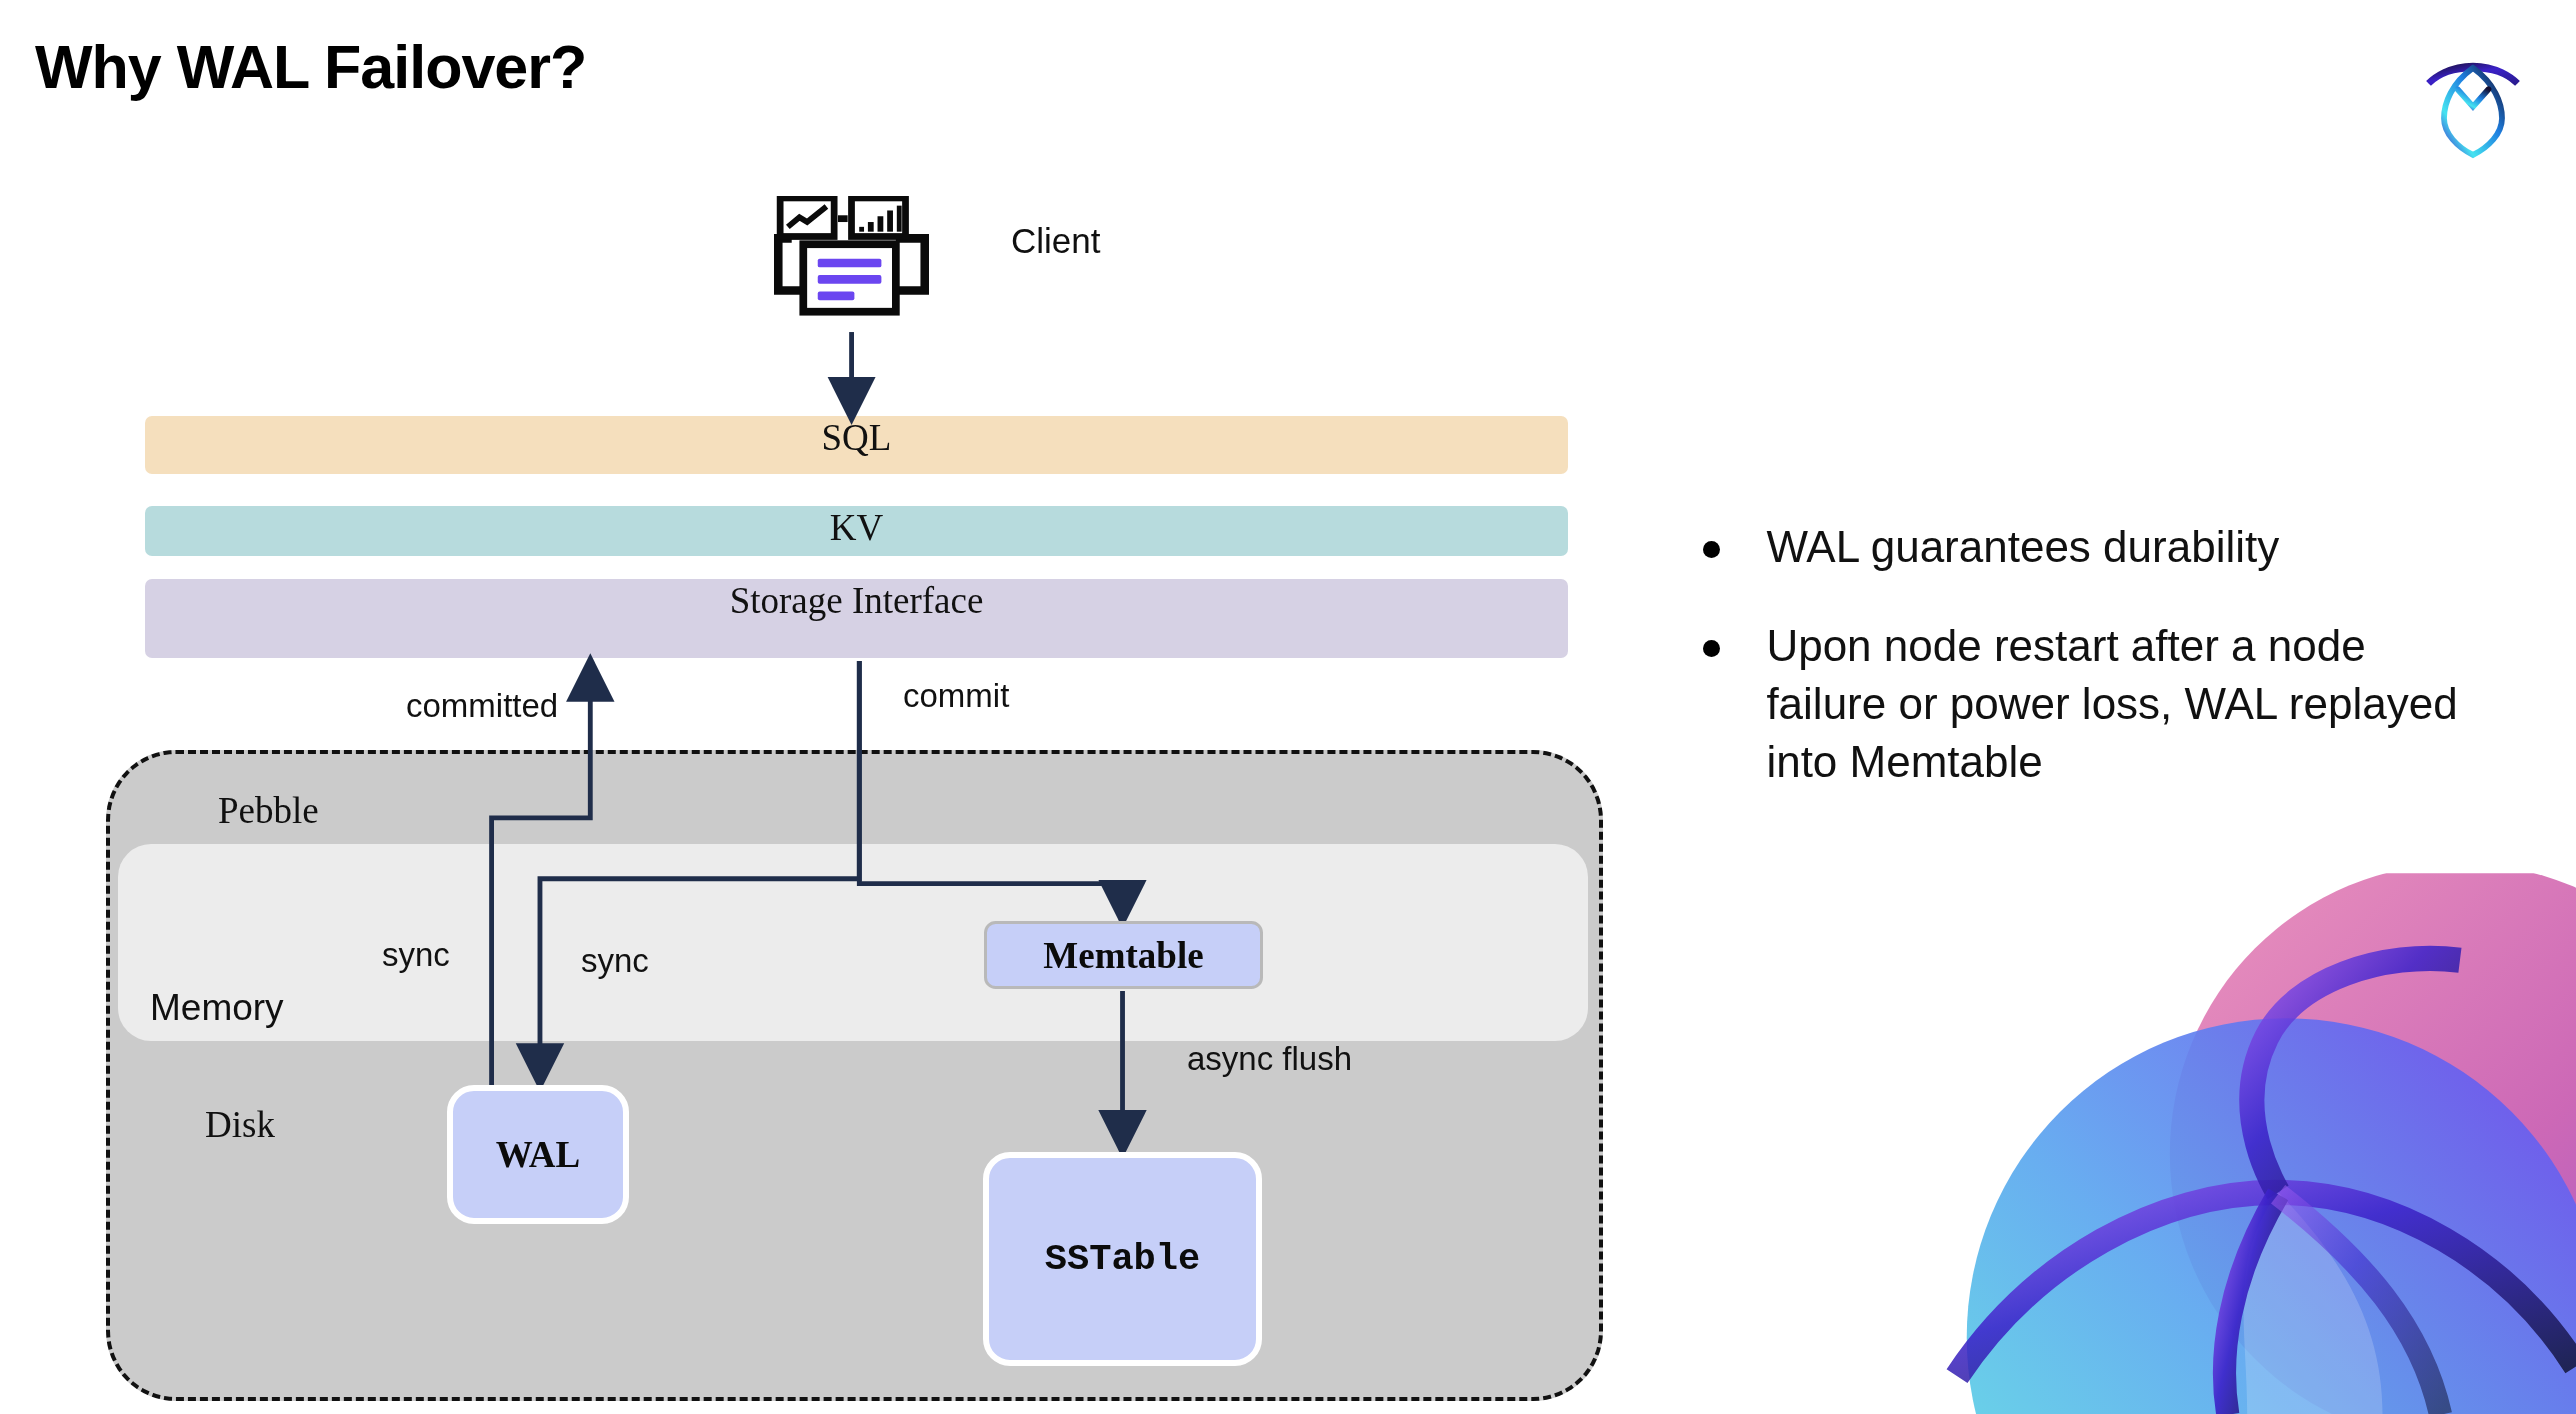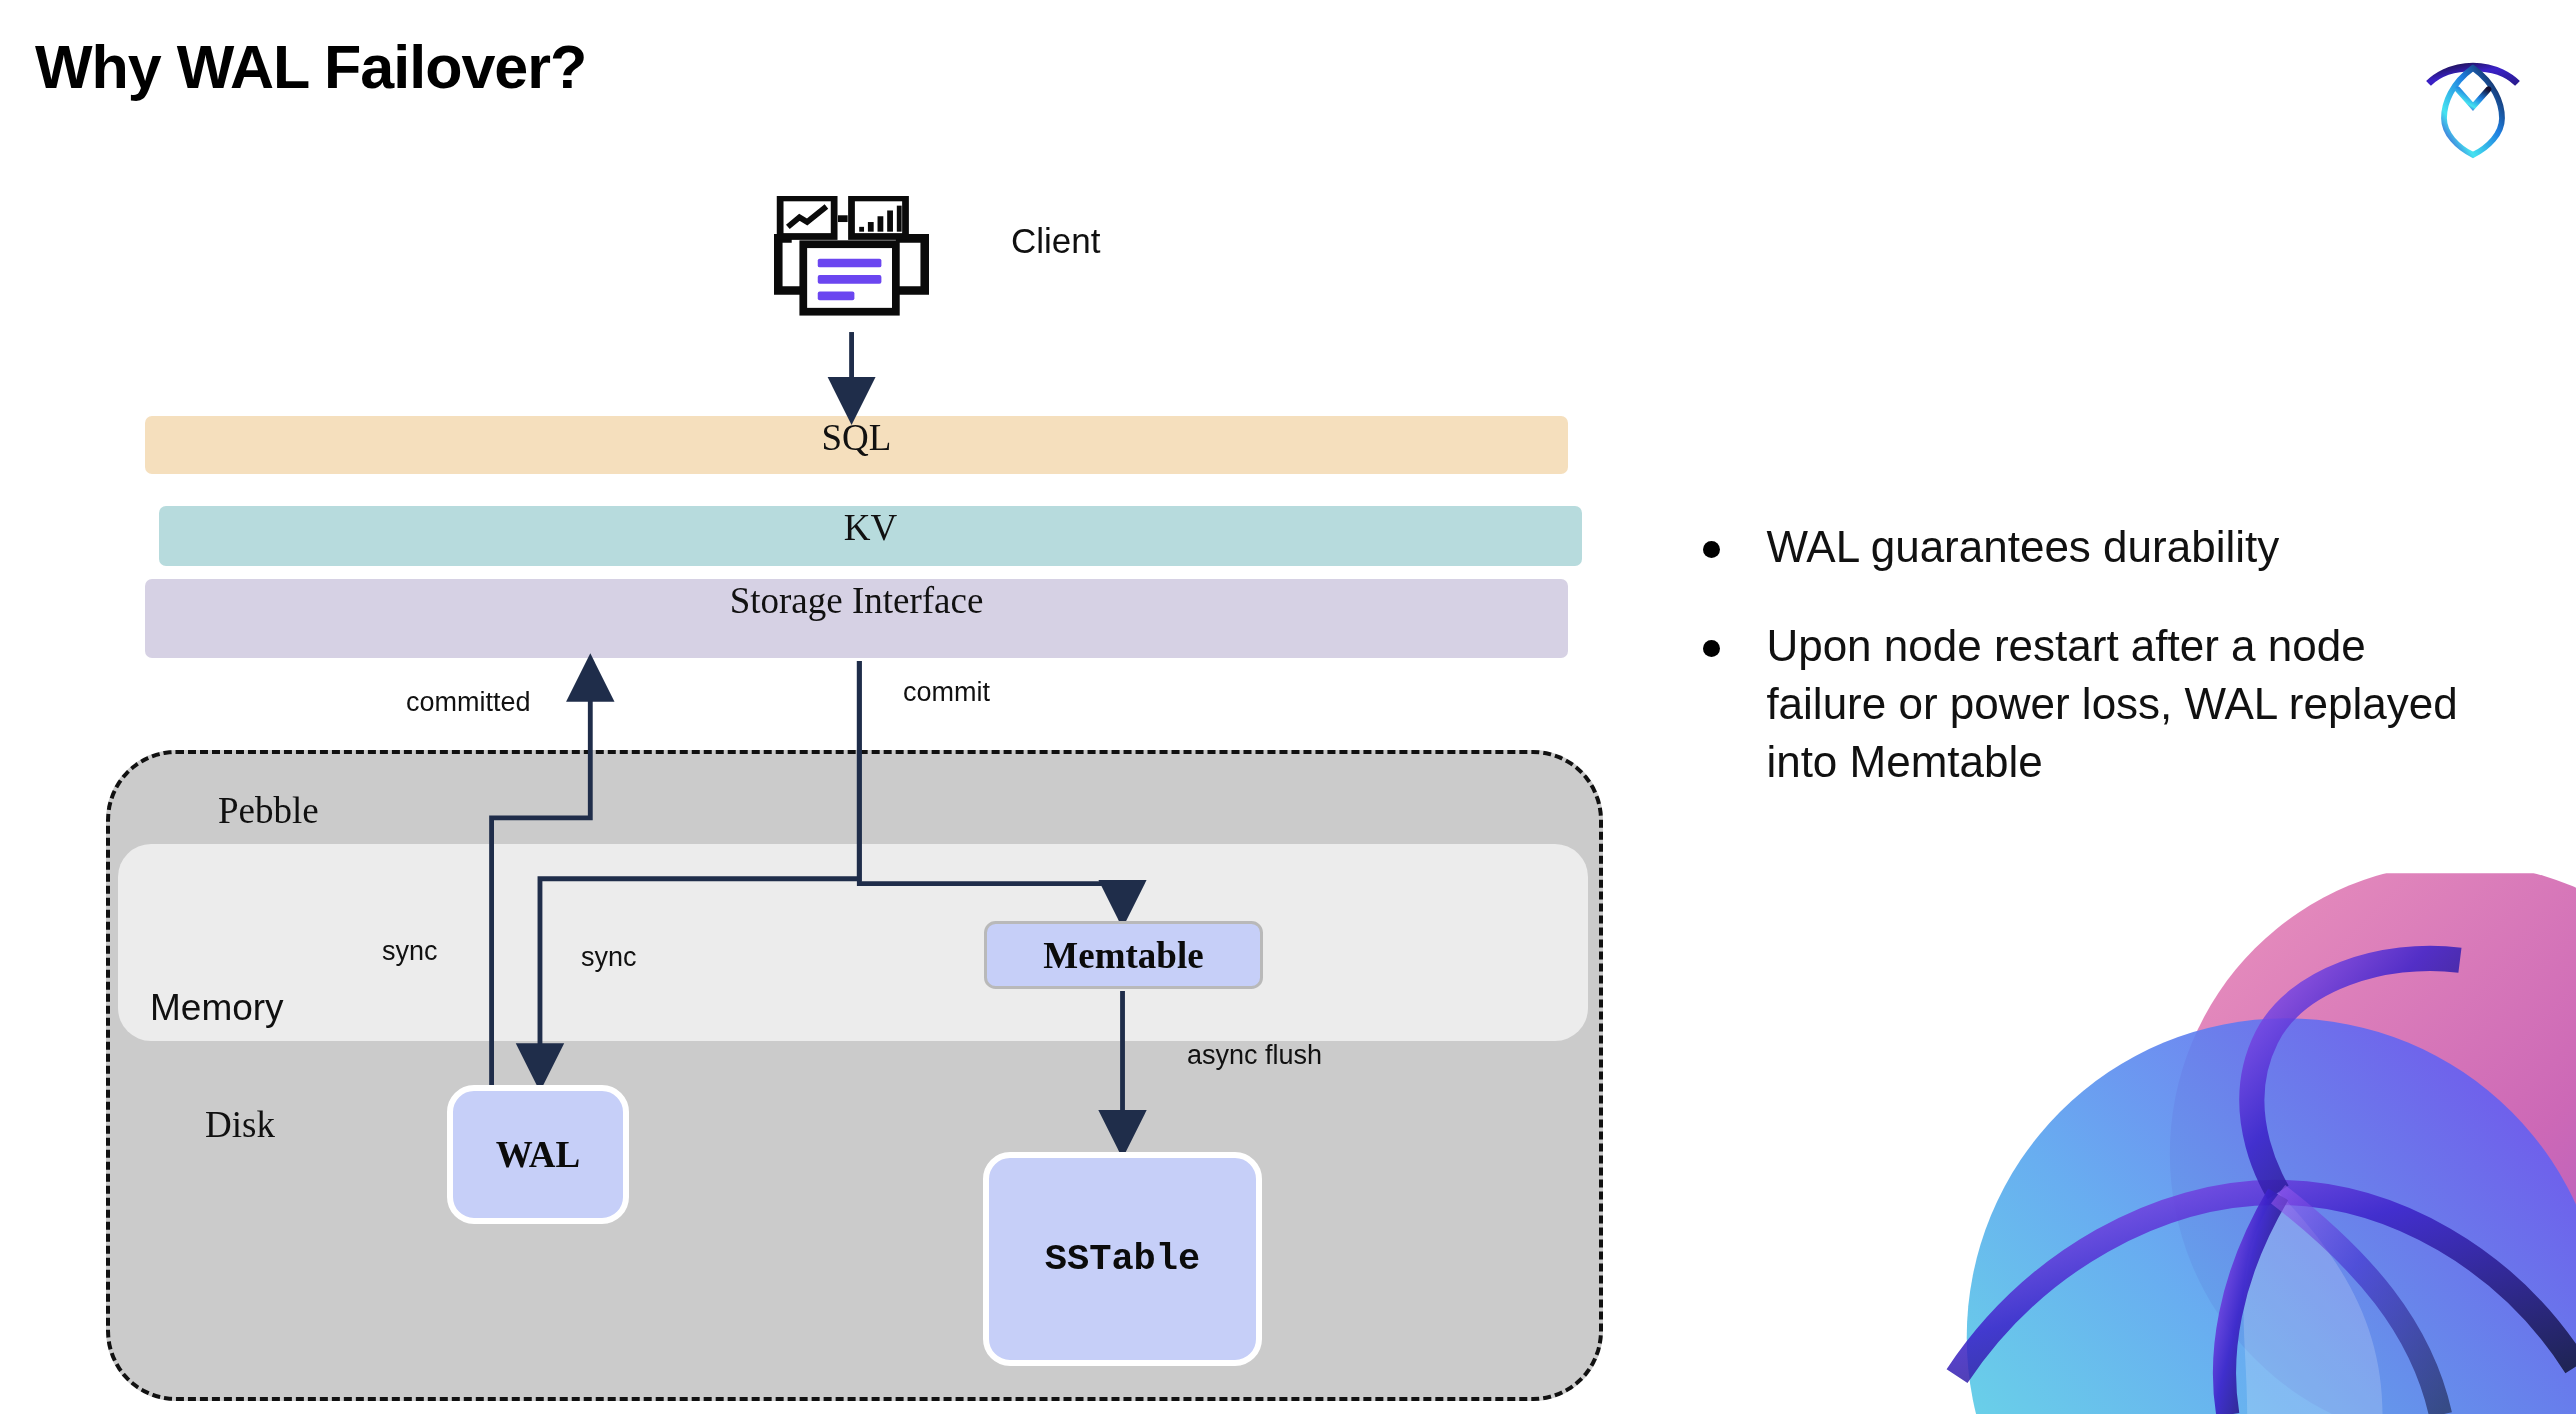--- a/index.html
+++ b/index.html
@@ -32,21 +32,21 @@
 
   
   .layer-bar{
     position:absolute;left:145px;width:1423px;
     border-radius:7px;
     display:flex;align-items:flex-start;justify-content:center;
     font-family:"Liberation Serif", serif;
     font-size:37px;color:#111111;
   }
   #bar-sql{top:416px;height:58px;background:#F5DFBD;}
-  #bar-kv{top:506px;height:60px;background:#B7DBDD;margin-left:14px;}
+  #bar-kv{top:506px;height:50px;background:#B7DBDD;}
   #bar-storage{top:579px;height:79px;background:#D6D1E4;}
 
   
   #pebble-box{
     position:absolute;left:106px;top:750px;width:1497px;height:651px;
     background:#CBCBCB;border:4.8px dashed #111111;border-radius:70px;
     box-sizing:border-box;
   }
   #pebble-label{
     position:absolute;left:218px;top:789px;
@@ -81,21 +81,21 @@
     left:447px;top:1085px;width:182px;height:139px;
     border:6.8px solid #ffffff;border-radius:27px;font-size:37px;
   }
   #box-sstable{
     left:983px;top:1152px;width:279px;height:214px;
     border:6.8px solid #ffffff;border-radius:27px;font-size:37px;font-family:Liberation Mono, monospace;
   }
 
   
   .edge-label{
-    position:absolute;font-size:27px;color:#111111;white-space:nowrap;
+    position:absolute;font-size:33px;color:#111111;white-space:nowrap;
   }
   #lbl-committed{left:406px;top:687px;}
   #lbl-commit{left:903px;top:677px;}
   #lbl-sync-1{left:382px;top:936px;}
   #lbl-sync-2{left:581px;top:942px;}
   #lbl-async-flush{left:1187px;top:1040px;}
 
   
   #arrows{position:absolute;left:0;top:0;width:2576px;height:1415px;
           pointer-events:none;}

